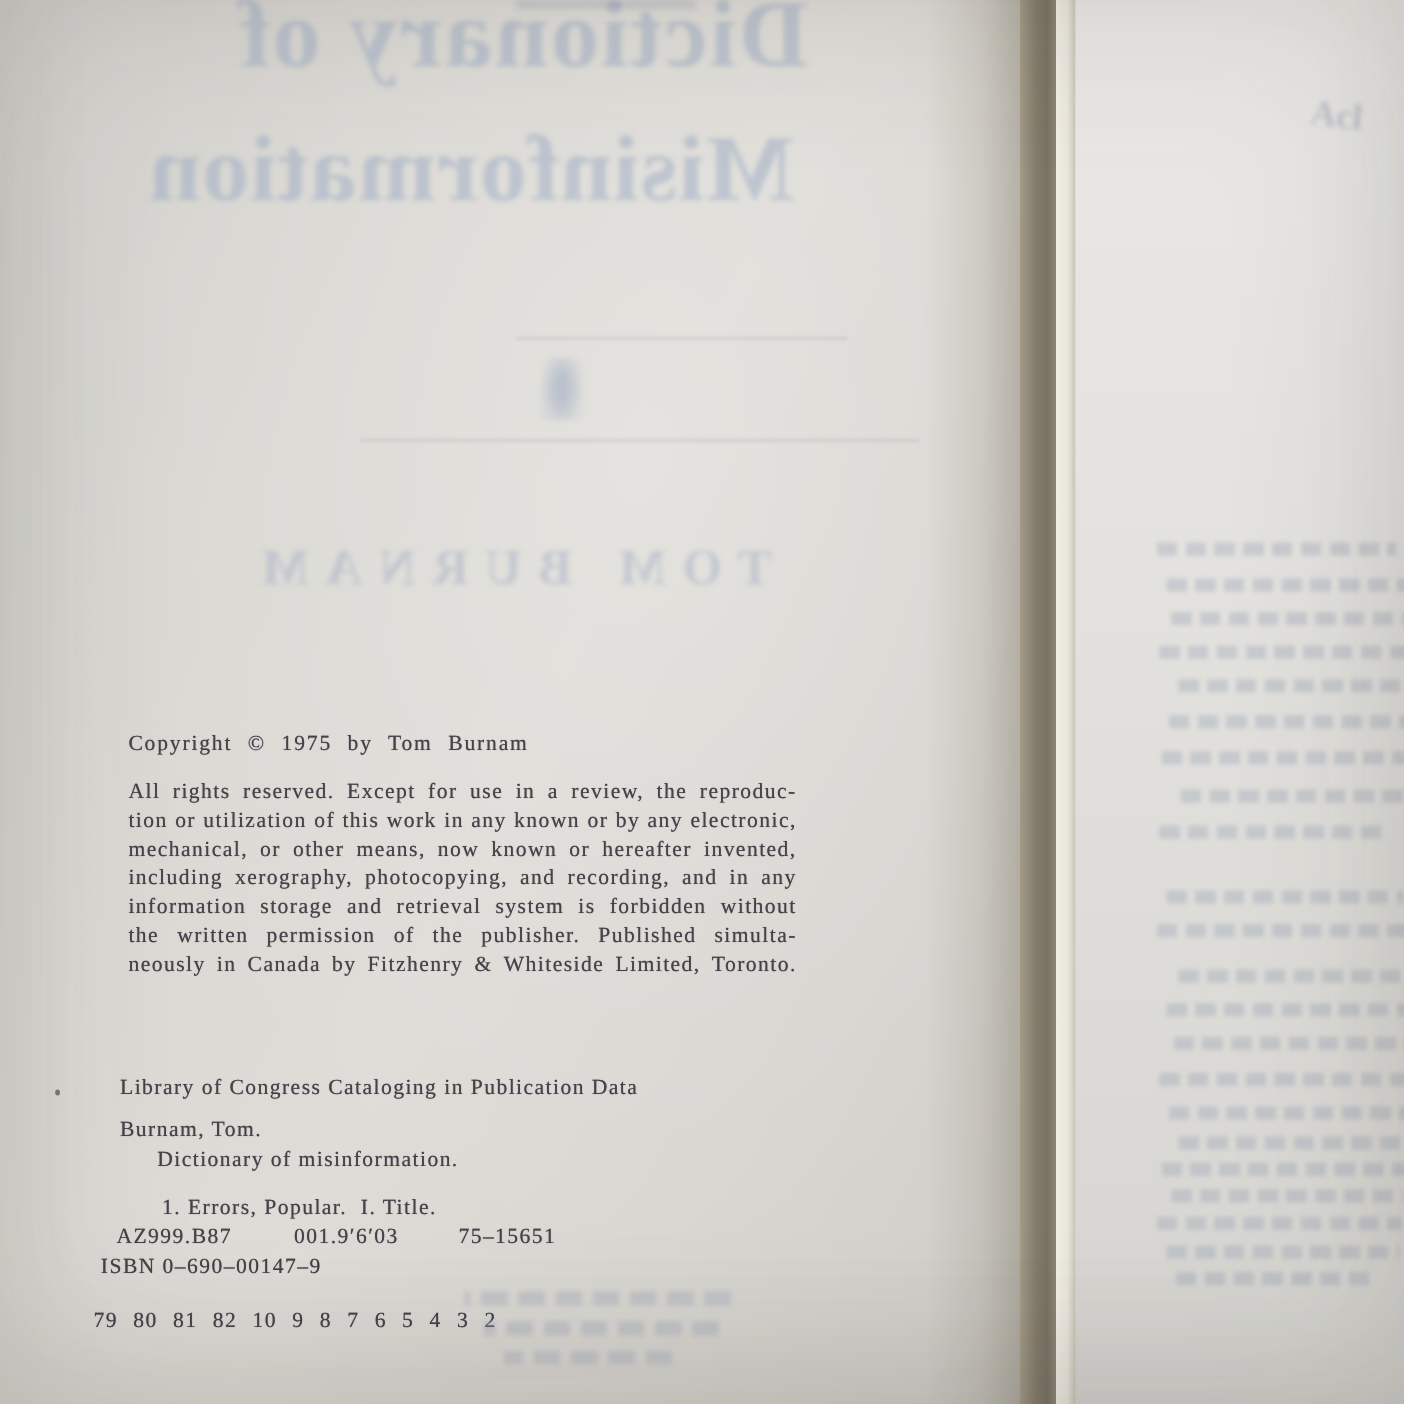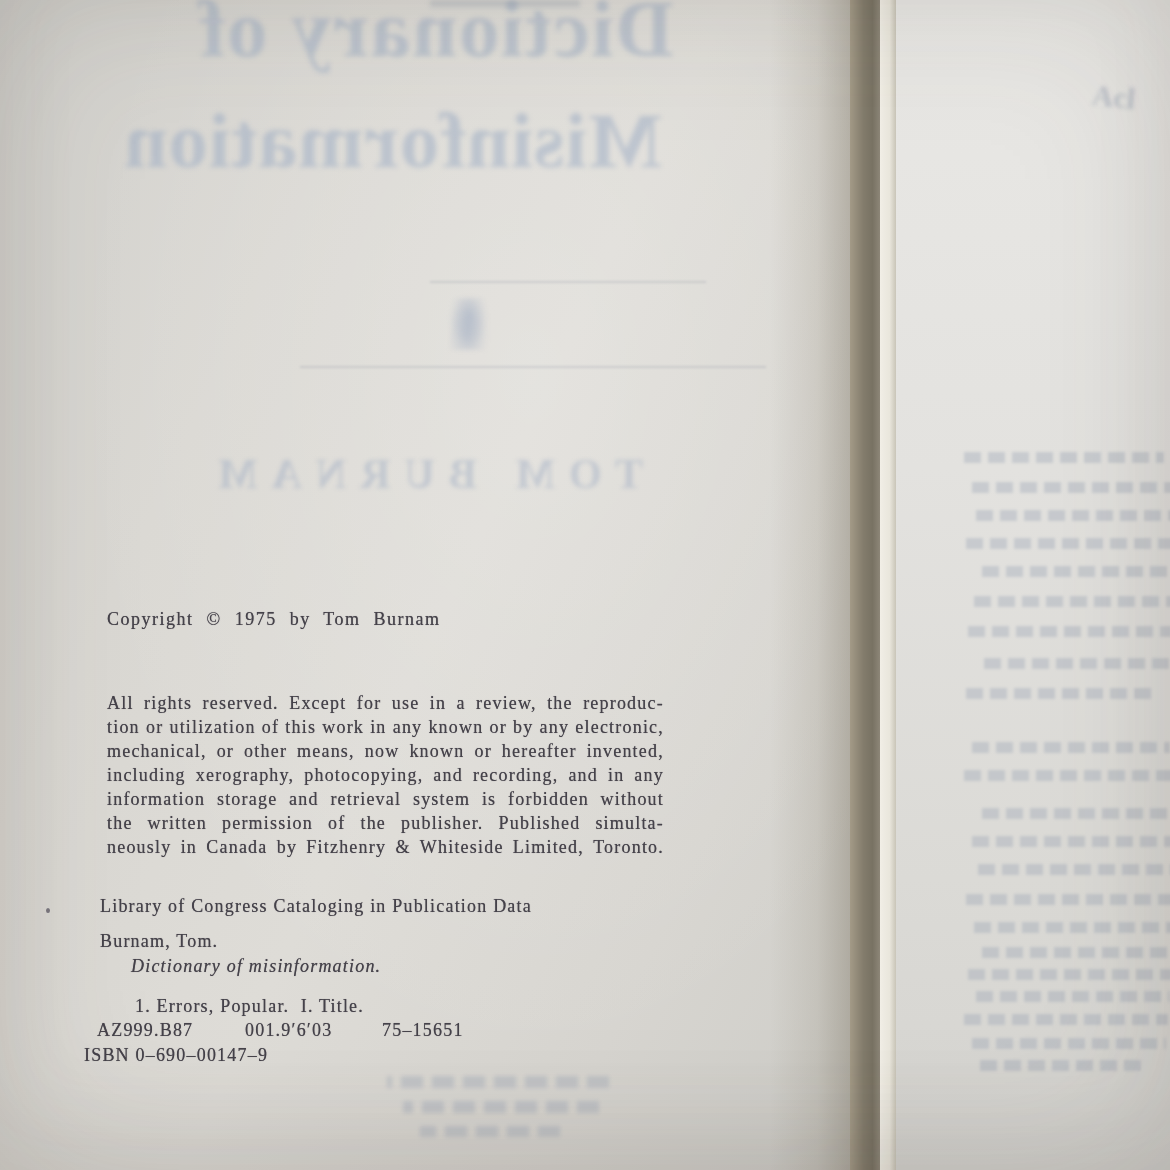--- a/index.html
+++ b/index.html
@@ -23,28 +23,28 @@
     background:linear-gradient(90deg,#f1eee6 0%,#e9e6dc 60%,#c9c5b8 100%);}
   #right-page{position:absolute;left:896px;top:0;width:274px;height:1170px;
     background:linear-gradient(180deg,#e9e8e5 0%,#e3e2df 40%,#dbdad6 75%,#d5d4d0 100%);}
 
   
   .ink{
     position:absolute;color:#45424a;font-size:18px;letter-spacing:1.2px;
     text-shadow:0 0 0.7px rgba(69,66,74,0.75);white-space:nowrap;text-align:right;
   }
   #copyright-line{left:107px;top:609px;letter-spacing:1.5px;word-spacing:7px;}
-  #rights-block{left:107px;top:691px;width:557px;}
+  #rights-block{left:107px;top:647px;width:557px;}
   .rights-line{height:24px;line-height:24px;}
   .jline{display:flex;justify-content:space-between;white-space:nowrap;}
   #loc-heading{left:100px;top:896px;}
   #stray-dot{position:absolute;left:46px;top:908px;width:4px;height:5px;border-radius:50%;
     background:#5a5662;opacity:.75;filter:blur(0.4px);}
   #author-entry{left:100px;top:931px;}
-  #title-entry{left:131px;top:956px;font-style:italic;}
+  #title-entry{left:131px;top:956px;}
   #subject-entry{left:135px;top:996px;white-space:pre;}
   #call-number{left:97px;top:1020px;}
   #dewey-number{left:245px;top:1020px;}
   #lccn{left:382px;top:1020px;}
   #isbn-line{left:84px;top:1045px;}
   #printing-line{left:78px;top:1090px;word-spacing:7px;}
 
   
   .bleed{position:absolute;transform:scaleX(-1);color:rgba(160,174,196,0.55);
     font-weight:bold;filter:blur(2.4px);text-align:center;white-space:nowrap;}
@@ -179,20 +179,21 @@
 
     <div id="stray-dot"></div>
     <div class="ink" id="loc-heading">Library of Congress Cataloging in Publication Data</div>
     <div class="ink" id="author-entry">Burnam, Tom.</div>
     <div class="ink" id="title-entry">Dictionary of misinformation.</div>
     <div class="ink" id="subject-entry">1. Errors, Popular.  I. Title.</div>
     <div class="ink" id="call-number">AZ999.B87</div>
     <div class="ink" id="dewey-number">001.9′6′03</div>
     <div class="ink" id="lccn">75–15651</div>
     <div class="ink" id="isbn-line">ISBN 0–690–00147–9</div>
+    <div class="ink" id="printing-line">79 80 81 82 10 9 8 7 6 5 4 3 2</div>
 
     <div class="bleed-blob" id="bleed-pub-1"></div>
     <div class="bleed-blob" id="bleed-pub-2"></div>
     <div class="bleed-blob" id="bleed-pub-3"></div>
   </div>
 
   <div id="gutter-shade"></div>
   <div id="gutter-dark"></div>
   <div id="fore-edge"></div>
 

